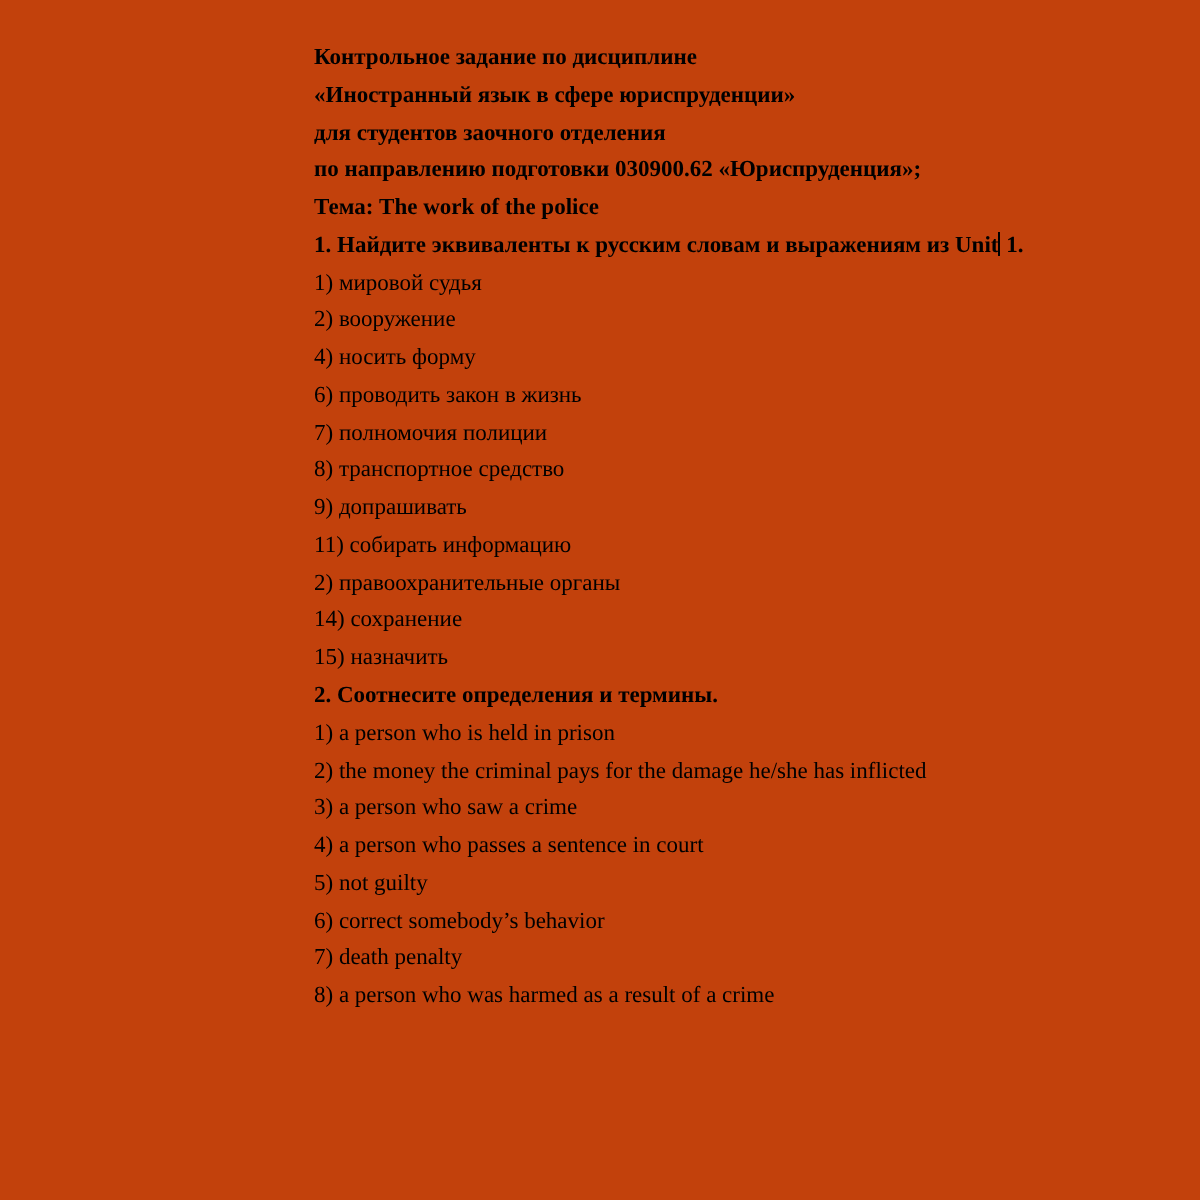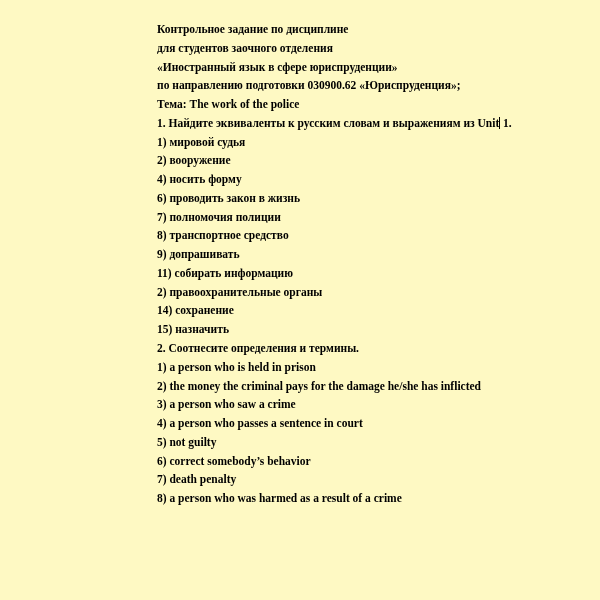--- a/index.html
+++ b/index.html
@@ -4,60 +4,59 @@
 <style>
   html, body {
     margin: 0;
     padding: 0;
     background: #ffffff;
   }
   .page {
     position: relative;
     width: 600px;
     height: 600px;
-    background: #fef9c3;
+    background: #c2410c;
     overflow: hidden;
     font-family: "Liberation Serif", "DejaVu Serif", serif;
     color: #000000;
   }
   .doc-content {
     position: absolute;
     left: 157px;
     top: 20px;
     width: 420px;
   }
   .line {
     margin: 0;
     padding: 0;
     font-size: 11.5px;
     line-height: 18.77px;
     white-space: pre-wrap;
     color: #000000;
-    font-weight: bold;
   }
   .bold {
     font-weight: bold;
   }
   .caret {
     display: inline-block;
     width: 1px;
     height: 12px;
     background: #000000;
     vertical-align: -2px;
   }
 </style>
 </head>
 <body>
 
 <div class="page">
   <div class="doc-content">
 
     <p class="line bold">Контрольное задание по дисциплине</p>
+    <p class="line bold">«Иностранный язык в сфере юриспруденции»</p>
     <p class="line bold">для студентов заочного отделения</p>
-    <p class="line bold">«Иностранный язык в сфере юриспруденции»</p>
     <p class="line bold">по направлению подготовки 030900.62 «Юриспруденция»;</p>
     <p class="line bold">Тема: The work of the police</p>
 
     <p class="line bold"><span>1. Найдите эквиваленты к русским словам и выражениям из Unit</span><span class="caret"></span><span> 1.</span></p>
 
     <p class="line">1) мировой судья</p>
     <p class="line">2) вооружение</p>
     <p class="line">4) носить форму</p>
     <p class="line">6) проводить закон в жизнь</p>
     <p class="line">7) полномочия полиции</p>

